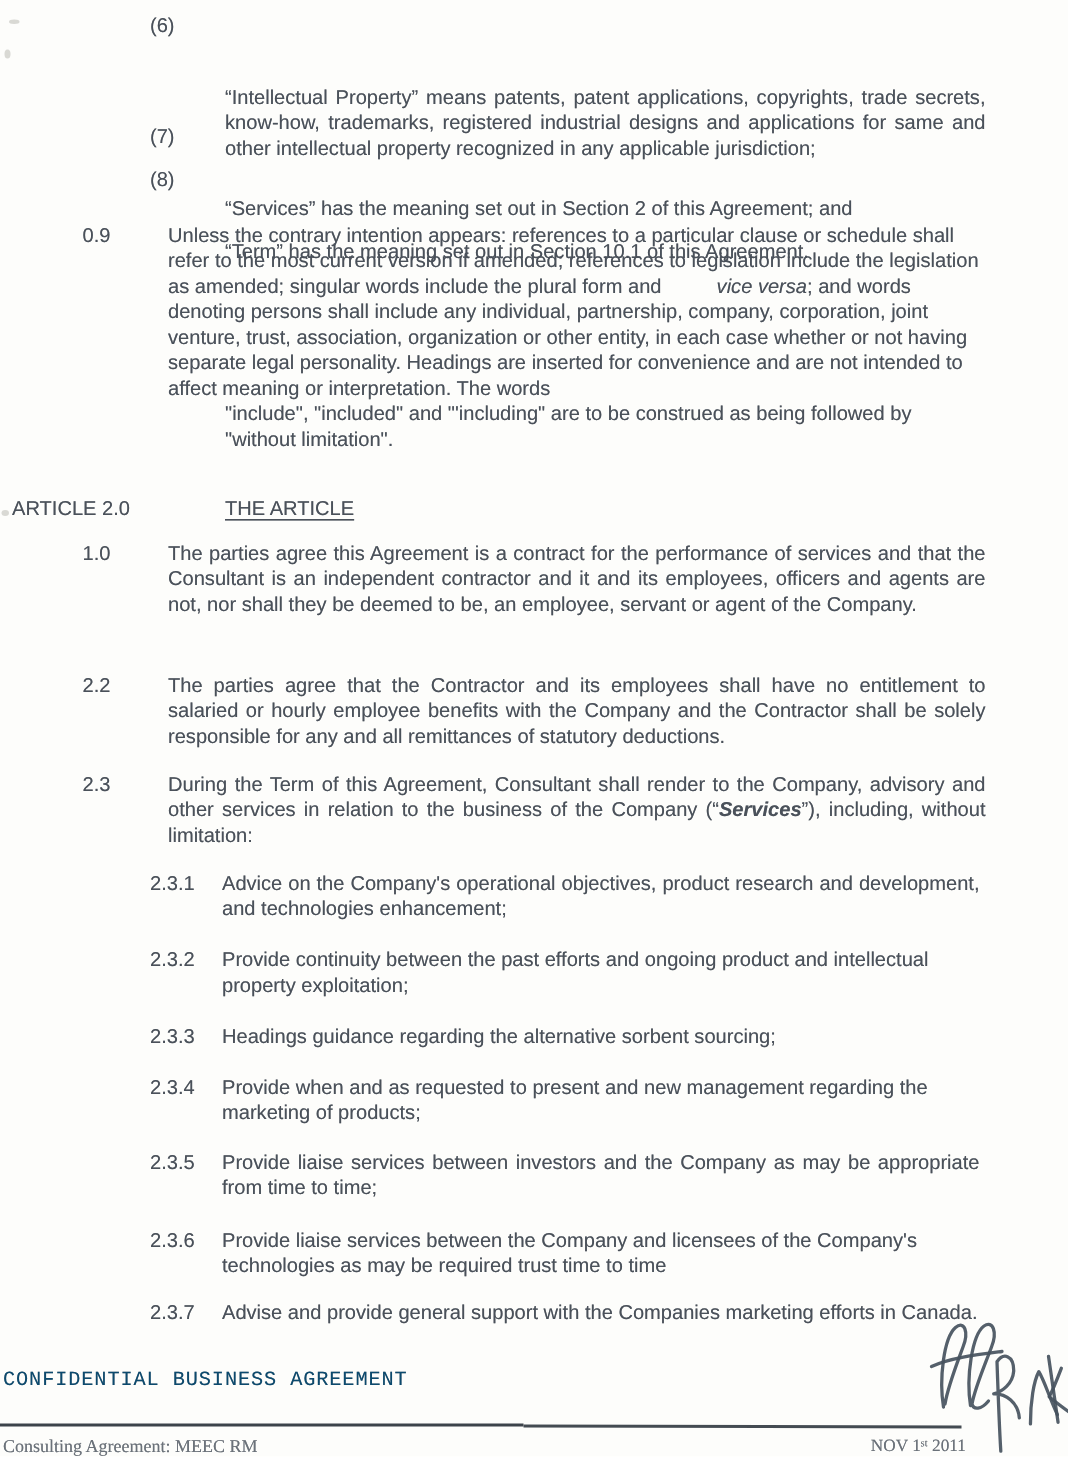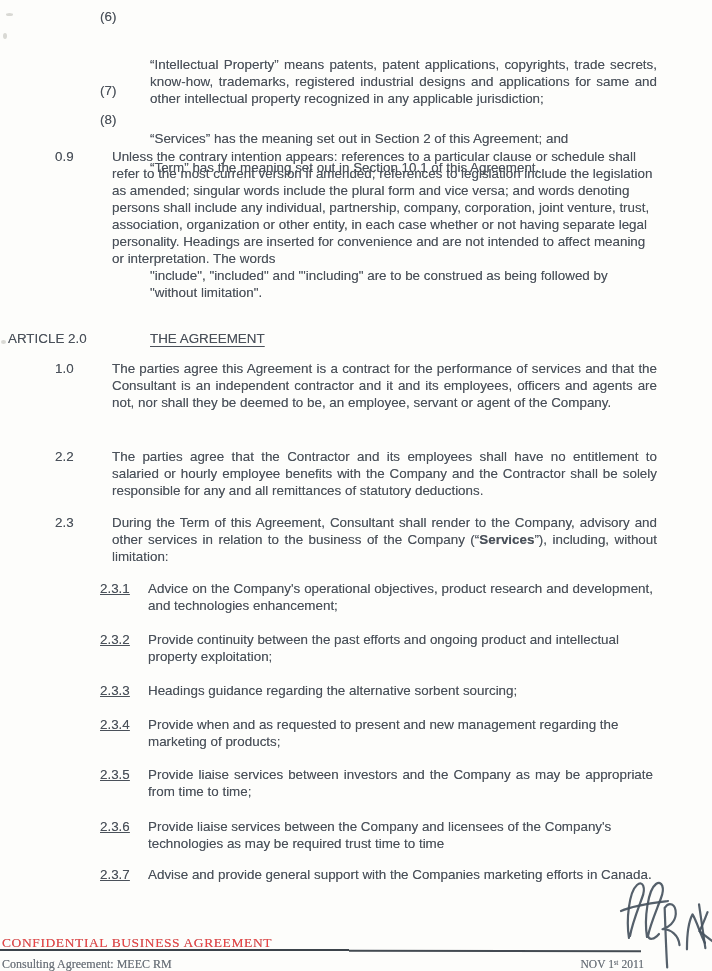--- a/index.html
+++ b/index.html
@@ -14,32 +14,32 @@
     color:#4a515a;
     text-shadow:0 0 0.35px rgba(74,81,90,0.55);
   }
   .block{position:absolute;left:0;width:712px;}
   .num{position:absolute;top:0;white-space:nowrap;}
   .txt{position:absolute;top:0;}
   .def .num{left:100px;}
   .def .txt{left:150px;width:507px;margin-top:48px;}
   .clause .num{left:55px;}
   .clause .txt{left:112px;width:545px;}
-  .sub .num{left:100px;text-decoration:underline;}
+  .sub .num{left:100px;}
   .sub .txt{left:148px;width:505px;}
   .just{text-align:justify;text-align-last:left;}
   .hang{margin-left:38px;margin-right:0px;text-align:left;}
   .article .num{left:8px;text-align:center;}
   .article .title{position:absolute;left:150px;top:0;text-decoration:underline;text-underline-offset:3px;}
-  .it{}
-  .bd{font-weight:bold;}
+  .it{font-style:italic;margin-left:33px;}
+  .bd{font-weight:bold;font-style:italic;}
   .footer-title{
-    position:absolute;left:2px;top:934px;
-    font-family:Liberation Serif, serif;
-    font-size:13.5px;letter-spacing:0.6px;color:#ef4444;white-space:nowrap;
+    position:absolute;left:2px;top:912px;
+    font-family:Liberation Mono, monospace;
+    font-size:13.5px;letter-spacing:0.6px;color:#0c4a6e;white-space:nowrap;
   }
   .footer-rule1{position:absolute;left:0px;top:949px;width:349px;height:2px;background:#3c434a;}
   .footer-rule2{position:absolute;left:349px;top:950px;width:292px;height:1.5px;background:#444b52;transform:rotate(0.12deg);}
   .footer-sub{
     position:absolute;left:2px;top:956px;
     font-family:"Liberation Serif","DejaVu Serif",serif;
     font-size:12px;color:#6b727a;white-space:nowrap;
   }
   .footer-date{
     position:absolute;left:556px;top:956px;width:88px;text-align:right;
@@ -75,21 +75,21 @@
   <div class="block clause" style="top:148px;">
     <span class="num">0.9</span>
     <div class="txt">
       <span>Unless the contrary intention appears:  references to a particular clause or schedule shall refer to the most current version if amended; references to legislation include the legislation as amended; singular words include the plural form and </span><span class="it">vice versa</span><span>; and words denoting persons shall include any individual, partnership, company, corporation, joint venture, trust, association, organization or other entity, in each case whether or not having separate legal personality.  Headings are inserted for convenience and are not intended to affect meaning or interpretation.  The words</span>
       <div class="hang">"include", "included" and "'including" are to be construed as being followed by "without limitation".</div>
     </div>
   </div>
 
   <div class="block article" style="top:330px;">
     <span class="num">ARTICLE 2.0</span>
-    <span class="title">THE AGREEMENT</span>
+    <span class="title">THE ARTICLE</span>
   </div>
 
   <div class="block clause" style="top:360px;">
     <span class="num">1.0</span>
     <div class="txt just">The parties agree this Agreement is a contract for the performance of services and that the Consultant is an independent contractor and it and its employees, officers and agents are not, nor shall they be deemed to be, an employee, servant or agent of the Company.</div>
   </div>
 
   <div class="block clause" style="top:448px;">
     <span class="num">2.2</span>
     <div class="txt just">The parties agree that the Contractor and its employees shall have no entitlement to salaried or hourly employee benefits with the Company and the Contractor shall be solely responsible for any and all remittances of statutory deductions.</div>

